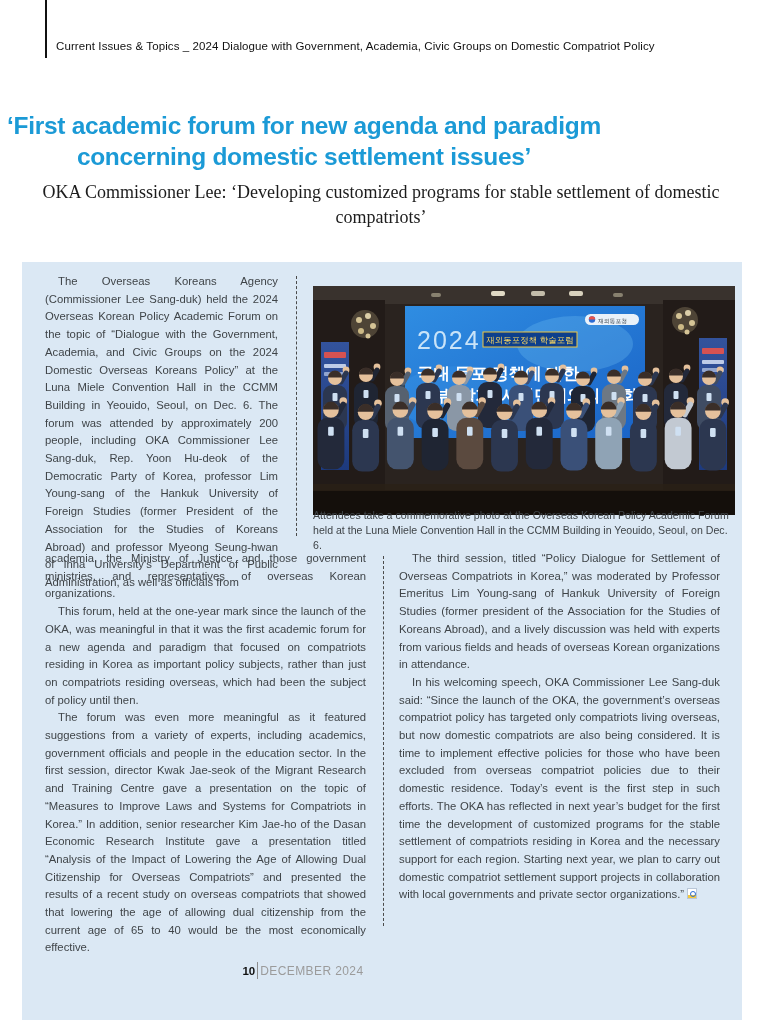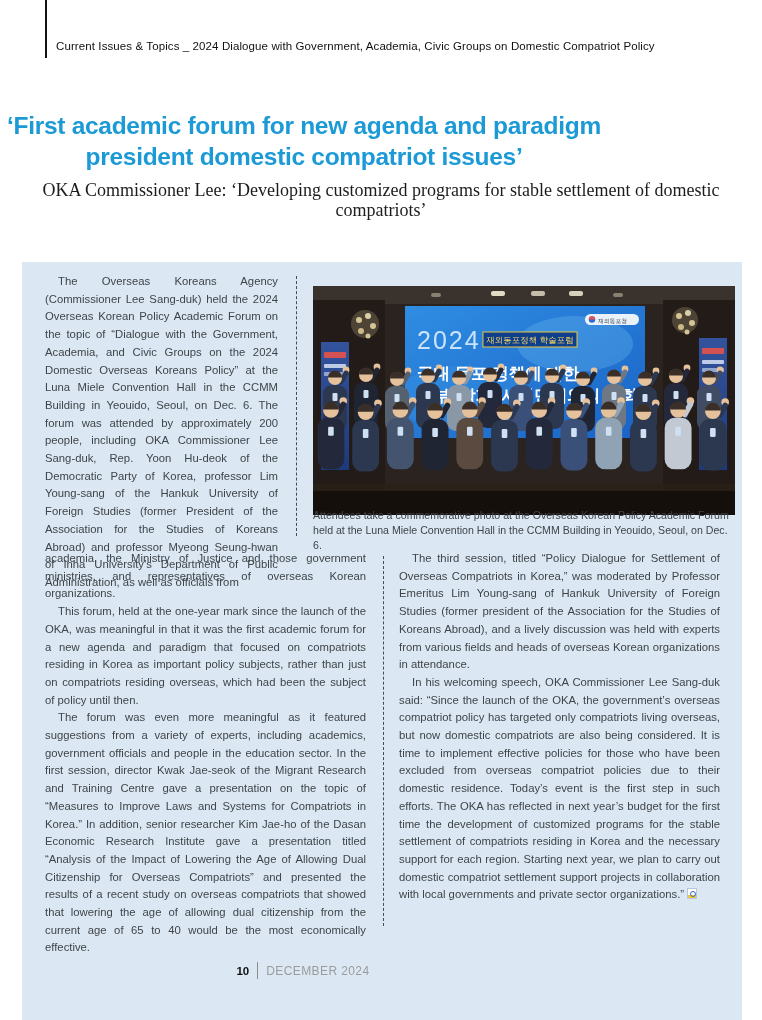--- a/index.html
+++ b/index.html
@@ -12,21 +12,21 @@
   .kicker {
     position:absolute; left:56px; top:40px; width:680px;
     font-size:11.5px; font-weight:normal; color:#111; letter-spacing:0.1px;
   }
   .headline {
     position:absolute; left:0; top:110px; width:608px; text-align:center;
     font-size:24.5px; font-weight:bold; color:#1b9ad6; line-height:31px; letter-spacing:-0.3px;
   }
   .subtitle {
     position:absolute; left:0; top:180px; width:762px; text-align:center;
-    font-family:"Liberation Serif", serif; font-size:18px; color:#1c1c1c; line-height:20px;
+    font-family:"Liberation Serif", serif; font-size:18px; color:#1c1c1c; line-height:25px;
   }
   .panel {
     position:absolute; left:22px; top:262px; width:720px; height:896px;
     background:#dbe8f4;
   }
   .col-narrow {
     position:absolute; left:23px; top:11px; width:233px;
     font-size:11.3px; line-height:17.7px; color:#3f4448; text-align:justify;
   }
   .dashed-v { position:absolute; border-left:1px dashed #4a4a4a; width:0; }
@@ -47,37 +47,37 @@
     display:inline-block; width:10px; height:11px; vertical-align:-1px; margin-left:3px;
     border:1px solid #b9c7d8; background:linear-gradient(180deg,#ffffff 0 68%,#f5c93d 68% 100%);
     position:relative;
   }
   .endmark::after {
     content:""; position:absolute; left:2px; top:2px; width:4px; height:4px;
     border:1.2px solid #2b6bd3; border-radius:50%;
   }
   .footer {
     position:absolute; left:0; top:962px; width:606px;
-    display:flex; justify-content:center; align-items:center; gap:8px;
+    display:flex; justify-content:center; align-items:center; gap:2px;
   }
   .footer .pageno { font-size:11.5px; font-weight:bold; color:#111; }
   .footer .fsep { width:1px; height:17px; background:#8c8c8c; }
   .footer .issue { font-size:12px; color:#9b9b9b; letter-spacing:0.4px; }
 </style>
 </head>
 <body>
 
 <div class="page">
 
   <div class="top-rule"></div>
   <div class="kicker">Current Issues &amp; Topics _ 2024 Dialogue with Government, Academia, Civic Groups on Domestic Compatriot Policy</div>
 
   <div class="headline">
     <div>‘First academic forum for new agenda and paradigm</div>
-    <div>president domestic compatriot issues’</div>
+    <div>concerning domestic settlement issues’</div>
   </div>
 
   <div class="subtitle">OKA Commissioner Lee: ‘Developing customized programs for stable settlement of domestic compatriots’</div>
 
   <div class="panel">
 
     <div class="col-narrow">
       <p class="indent" style="text-indent:13px;">The Overseas Koreans Agency (Commissioner Lee Sang-duk) held the 2024 Overseas Korean Policy Academic Forum on the topic of “Dialogue with the Government, Academia, and Civic Groups on the 2024 Domestic Overseas Koreans Policy” at the Luna Miele Convention Hall in the CCMM Building in Yeouido, Seoul, on Dec. 6. The forum was attended by approximately 200 people, including OKA Commissioner Lee Sang-duk, Rep. Yoon Hu-deok of the Democratic Party of Korea, professor Lim Young-sang of the Hankuk University of Foreign Studies (former President of the Association for the Studies of Koreans Abroad) and professor Myeong Seung-hwan of Inha University’s Department of Public Administration, as well as officials from</p>
     </div>
 

